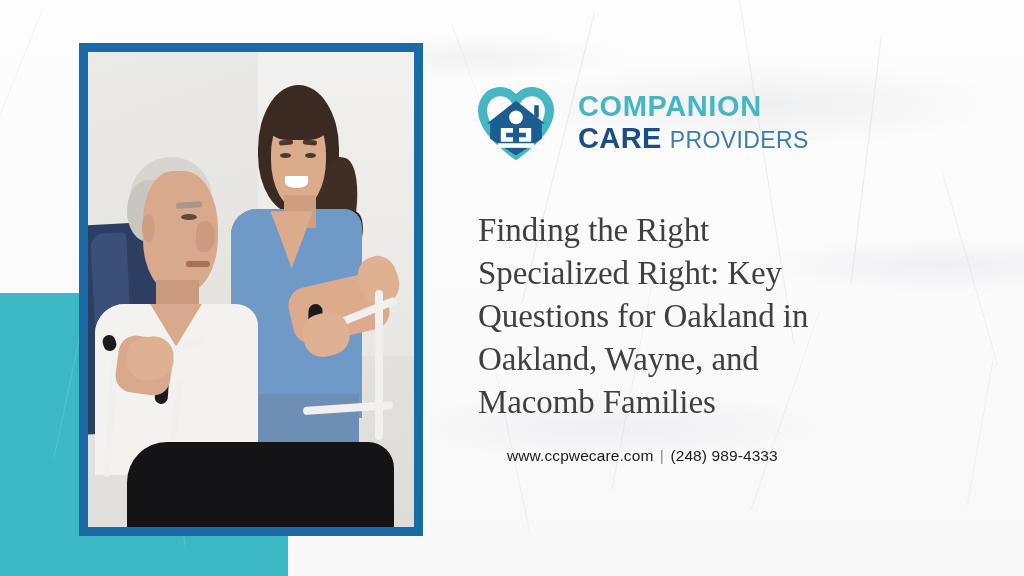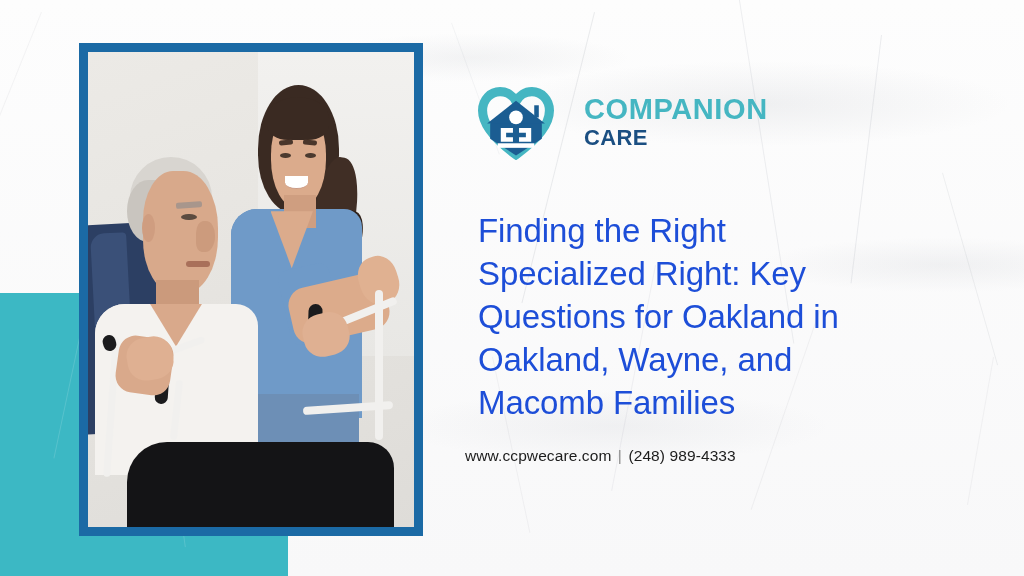--- a/index.html
+++ b/index.html
@@ -200,49 +200,49 @@
     background:#dfb092;border-radius:42%;transform:rotate(-14deg);
   }
 
   
   .wk-bar{position:absolute;background:#f1f0ee;border-radius:6px;}
   .wk-grip{position:absolute;background:#1b1b1d;border-radius:7px;}
 
   
   .logo{
     position:absolute;left:478px;top:84px;
-    display:flex;align-items:center;gap:30px;
+    display:flex;align-items:center;gap:24px;
   }
   .logo-mark{width:76px;height:76px;flex:0 0 76px;}
   .logo-words{display:flex;flex-direction:column;line-height:1;}
   .logo-l1{
     font-size:29px;font-weight:bold;letter-spacing:.6px;
     color:#45b6c2;
   }
   .logo-l2{display:flex;align-items:baseline;gap:8px;margin-top:3px;}
   .logo-care{
-    font-size:22px;font-weight:bold;letter-spacing:.4px;color:#1b4f82;
+    font-size:29px;font-weight:bold;letter-spacing:.4px;color:#1b4f82;
   }
   .logo-prov{
     font-size:23px;font-weight:normal;letter-spacing:.4px;color:#3c7cb5;
   }
 
   
   .headline{
     position:absolute;left:478px;top:209px;width:470px;
-    font-family:Liberation Sans, sans-serif;
+    font-family:Liberation Serif, serif;
     font-size:33px;line-height:43px;
-    color:#1d4ed8;
+    color:#404040;
     letter-spacing:-.1px;
   }
   .headline .ln{display:block;white-space:nowrap;}
 
   
   .contact{
-    position:absolute;left:465px;top:447px;
+    position:absolute;left:507px;top:447px;
     font-size:15.5px;color:#1c1c1c;letter-spacing:.1px;
   }
   .contact .sep{color:#8d8d8d;padding:0 2px;}
 </style>
 </head>
 <body>
 
 <div class="canvas">
   <div class="marble">
     <div class="vein" style="left:58%;top:2%;width:1px;height:300px;transform:rotate(14deg);opacity:.55;"></div>
@@ -331,20 +331,21 @@
         <circle cx="50" cy="44" r="9" fill="#ffffff"></circle>
         <path d="M30 58 h16 v6 h-9 v6 h9 v6 h-16 z" fill="#ffffff"></path>
         <path d="M70 58 h-16 v6 h9 v6 h-9 v6 h16 z" fill="#ffffff"></path>
         <rect x="26" y="78" width="48" height="6" fill="#ffffff"></rect>
       </svg>
     </div>
     <div class="logo-words">
       <div class="logo-l1">COMPANION</div>
       <div class="logo-l2">
         <span class="logo-care">CARE</span>
+        <span class="logo-prov">PROVIDERS</span>
       </div>
     </div>
   </div>
 
   <div class="headline">
     <span class="ln">Finding the Right</span>
     <span class="ln">Specialized Right: Key</span>
     <span class="ln">Questions for Oakland in</span>
     <span class="ln">Oakland, Wayne, and</span>
     <span class="ln">Macomb Families</span>

